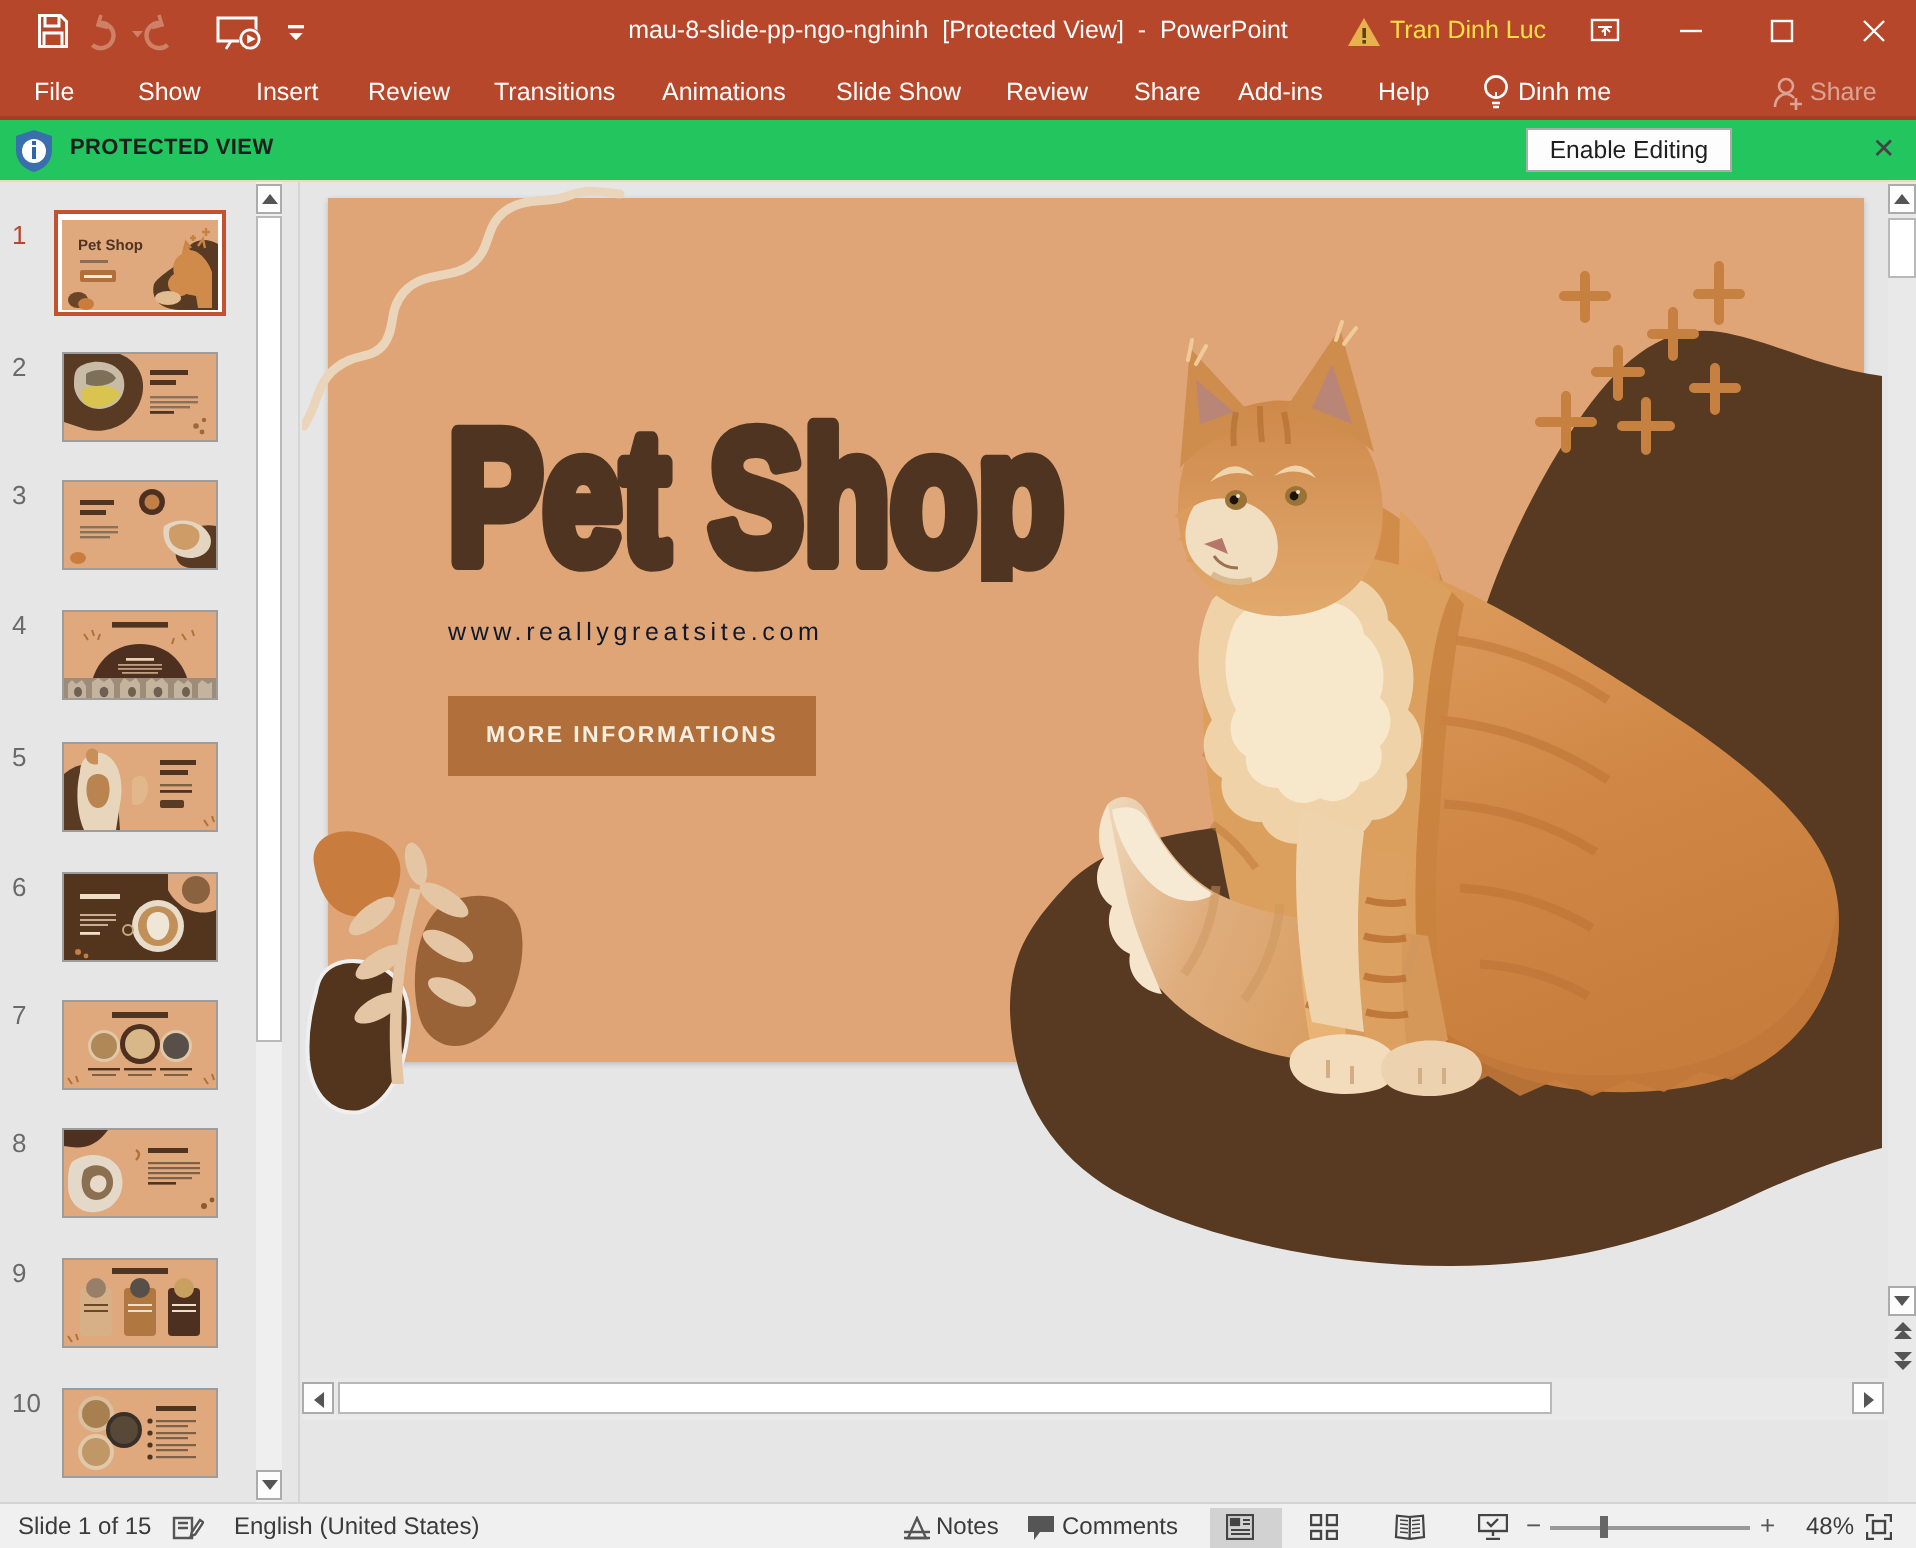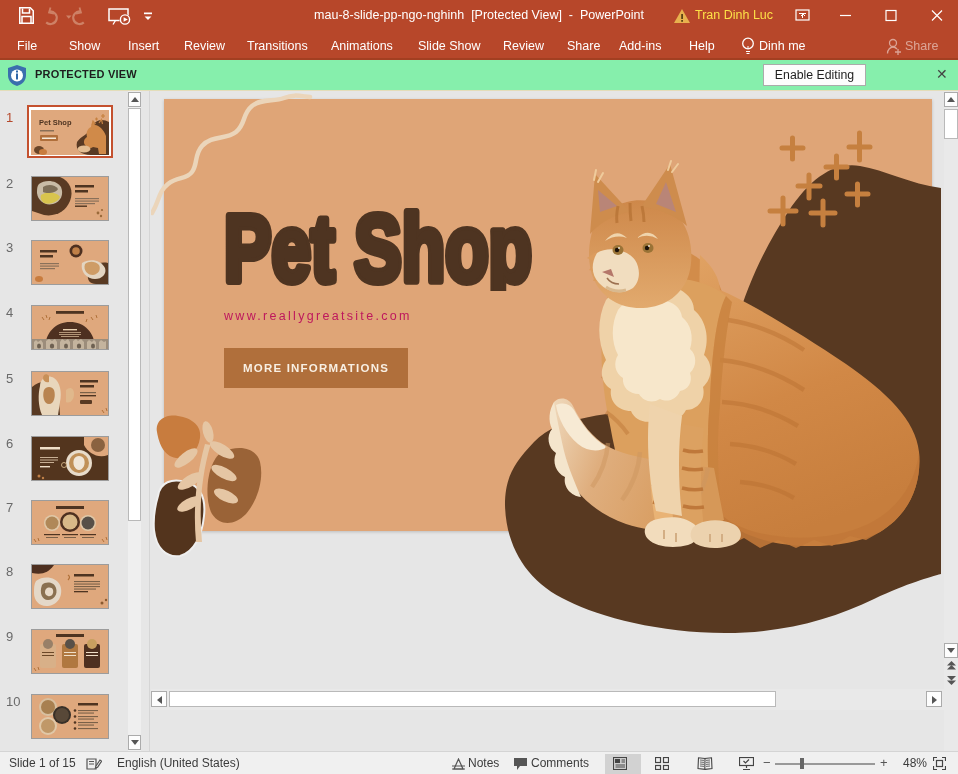--- a/index.html
+++ b/index.html
@@ -10,40 +10,40 @@
   
   #titlebar { position:absolute; left:0; top:0; width:958px; height:32px; background:#B7472A; }
   #title-text { position:absolute; top:8px; left:0; width:958px; text-align:center; color:#fff; font-size:12.5px; }
   #user-area { position:absolute; top:8px; left:674px; color:#fde047; font-size:12.5px; }
 
   
   #menubar { position:absolute; left:0; top:32px; width:958px; height:28px; background:#B7472A; }
   #menubar .tab { position:absolute; top:7px; color:#fff; font-size:12.5px; white-space:nowrap; }
 
   
-  #banner { position:absolute; left:0; top:60px; width:958px; height:31px; background:#86efac; border-bottom:1px solid #E3DDBA; }
+  #banner { position:absolute; left:0; top:60px; width:958px; height:31px; background:#22c55e; border-bottom:1px solid #E3DDBA; }
   #banner .bold { font-weight:bold; color:#1E1E1E; font-size:11px; letter-spacing:0.2px; }
   #banner .msg { color:#1E1E1E; font-size:11.3px; }
   #enable-btn { position:absolute; left:763px; top:4px; width:103px; height:22px; background:#FDFDFD; border:1px solid #ABABAB; font-size:12.3px; color:#1E1E1E; text-align:center; line-height:20px; }
   #banner-x { position:absolute; left:936px; top:6px; color:#444; font-size:14px; }
 
   
   #thumbpanel { position:absolute; left:0; top:91px; width:150px; height:660px; background:#E6E6E6; border-right:1px solid #D5D5D5; }
   .thumbnum { position:absolute; left:6px; width:14px; text-align:left; font-size:13px; color:#6A6A6A; }
   .thumb { position:absolute; left:31px; width:78px; height:45px; background:#DFA87D; border:1px solid #9C9C9C; overflow:hidden; }
   #sel-ring { position:absolute; left:27px; top:14px; width:86px; height:53px; border:2.5px solid #C4512F; background:#fff; }
   
   #pscroll { position:absolute; left:128px; top:0px; width:13px; height:660px; background:#EFEFEF; }
   .sbtn { position:absolute; background:#FDFDFD; border:1px solid #ABABAB; width:13px; height:15px; text-align:center; }
   .sbtn svg { display:block; margin:4px auto 0; }
 
   
   #canvas { position:absolute; left:151px; top:91px; width:793px; height:660px; background:#E6E6E6; }
   #slide { position:absolute; left:13px; top:8px; width:768px; height:432px; background:#DFA577; box-shadow:0 1px 3px rgba(0,0,0,0.18); }
-  #www { position:absolute; left:73px; top:218px; font-size:12.5px; letter-spacing:2.3px; color:#be185d; }
+  #www { position:absolute; left:73px; top:218px; font-size:12.5px; letter-spacing:2.3px; color:#0f172a; }
   #more-btn { position:absolute; left:73px; top:257px; width:184px; height:40px; background:#B06F3B; color:#F8EFE3; font-weight:bold; font-size:11.5px; letter-spacing:1.2px; text-align:center; line-height:40px; }
 
   
   #vscroll { position:absolute; left:944px; top:91px; width:14px; height:660px; background:#E9E9E9; }
   #hscroll { position:absolute; left:151px; top:689px; width:793px; height:21px; background:#E9E9E9; }
 
   
   #statusbar { position:absolute; left:0; top:751px; width:958px; height:33px; background:#F0F0F0; border-top:1px solid #D4D4D4; font-size:12px; color:#3B3B3B; }
   #statusbar .it { position:absolute; top:4px; }
 </style>

